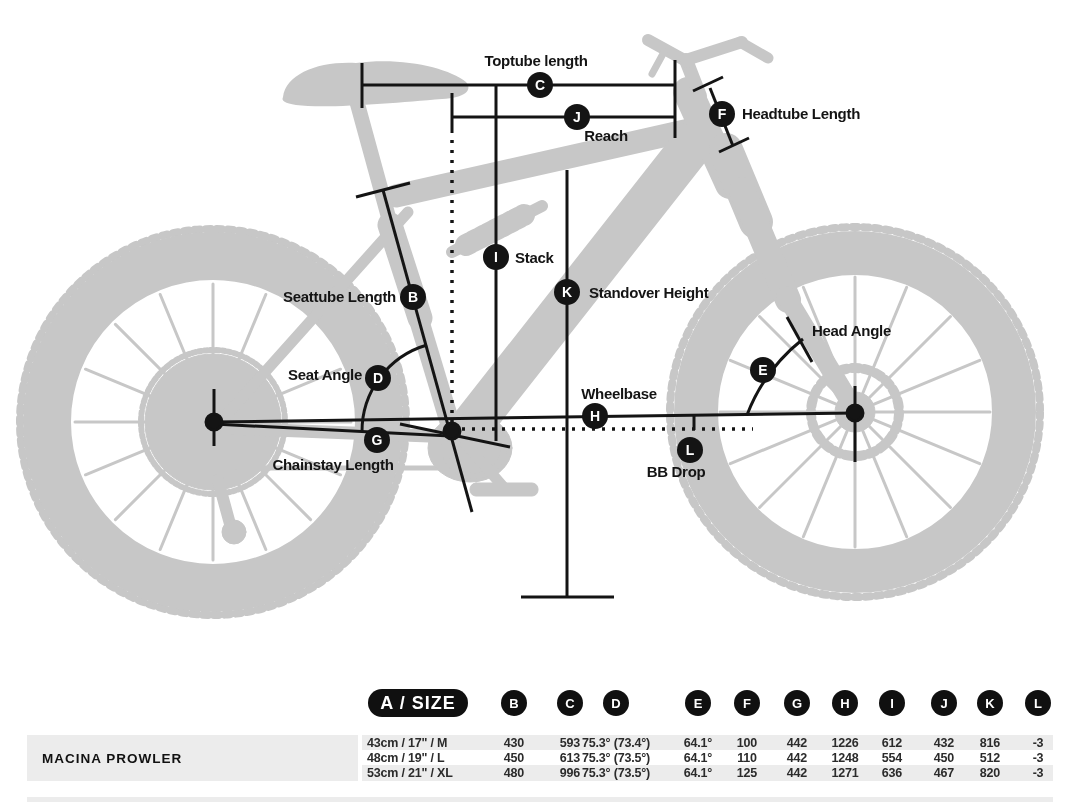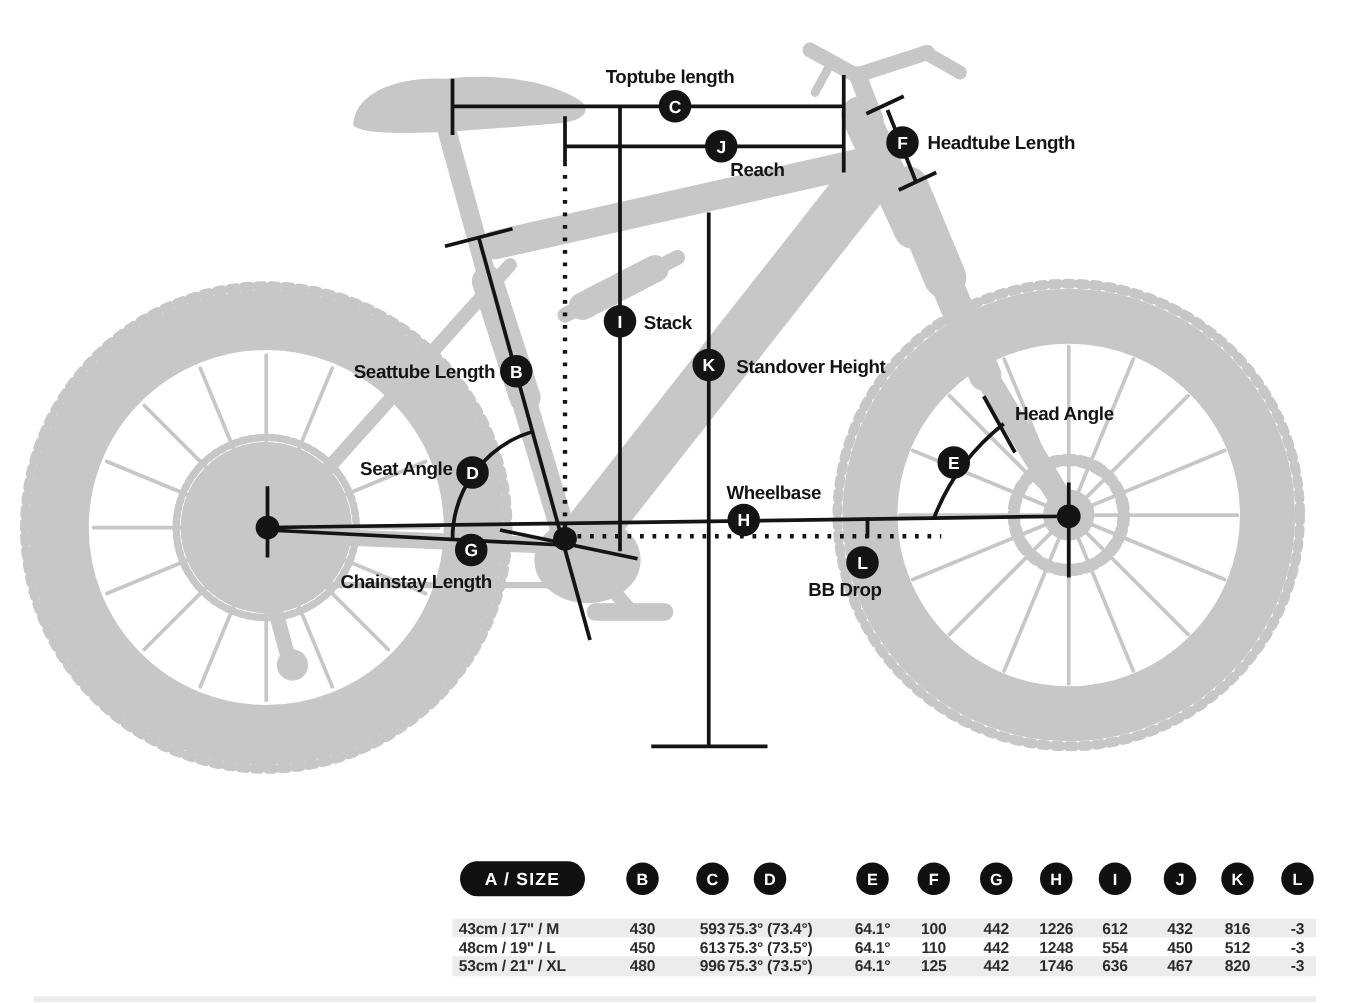--- a/index.html
+++ b/index.html
@@ -6,21 +6,21 @@
   .stage{position:relative;width:1080px;height:802px;background:#fff;overflow:hidden;
          font-family:"Liberation Sans",sans-serif;}
   .stage svg{position:absolute;left:0;top:0;}
   svg text.dlabel{font-family:"Liberation Sans",sans-serif;font-weight:bold;font-size:15px;
                   fill:#141414;letter-spacing:-0.3px;}
   svg text.mletter{font-family:"Liberation Sans",sans-serif;font-weight:bold;font-size:14px;
                    fill:#ffffff;text-anchor:middle;}
   .title{position:absolute;left:26px;top:662px;font-size:45px;font-weight:bold;
          letter-spacing:2px;color:#101010;}
   .pill{position:absolute;left:368px;top:689px;width:100px;height:28px;background:#101010;
-        color:#fff;border-radius:15px;font-size:14px;font-weight:bold;letter-spacing:1px;
+        color:#fff;border-radius:15px;font-size:18px;font-weight:bold;letter-spacing:1px;
         display:flex;align-items:center;justify-content:center;}
   .col-letter{position:absolute;top:690px;width:26px;height:26px;border-radius:50%;
         background:#101010;color:#fff;font-size:13px;font-weight:bold;
         display:flex;align-items:center;justify-content:center;}
   .model-box{position:absolute;left:27px;top:735px;width:331px;height:46px;background:#ececec;
         display:flex;align-items:center;padding-left:15px;box-sizing:border-box;
         font-size:13.5px;font-weight:bold;letter-spacing:1px;color:#111;}
   .grow{position:absolute;left:362px;width:691px;height:15px;}
   .grow .cell{position:absolute;top:0;height:100%;display:flex;align-items:center;
         justify-content:center;font-size:12.5px;font-weight:bold;color:#2b2b2b;
@@ -205,20 +205,21 @@
   <div class="col-letter" style="left:603px">D</div>
   <div class="col-letter" style="left:685px">E</div>
   <div class="col-letter" style="left:734px">F</div>
   <div class="col-letter" style="left:784px">G</div>
   <div class="col-letter" style="left:832px">H</div>
   <div class="col-letter" style="left:879px">I</div>
   <div class="col-letter" style="left:931px">J</div>
   <div class="col-letter" style="left:977px">K</div>
   <div class="col-letter" style="left:1025px">L</div>
 
+  <div class="model-box">MACINA PROWLER</div>
 
   <div class="grow" style="top:735px;background:#ececec">
     <div class="cell size">43cm / 17" / M</div>
     <div class="cell c-b">430</div>
     <div class="cell c-c">593</div>
     <div class="cell c-d">75.3° (73.4°)</div>
     <div class="cell c-e">64.1°</div>
     <div class="cell c-f">100</div>
     <div class="cell c-g">442</div>
     <div class="cell c-h">1226</div>
@@ -244,21 +245,21 @@
   </div>
 
   <div class="grow" style="top:765px;height:16px;background:#ececec">
     <div class="cell size">53cm / 21" / XL</div>
     <div class="cell c-b">480</div>
     <div class="cell c-c">996</div>
     <div class="cell c-d">75.3° (73.5°)</div>
     <div class="cell c-e">64.1°</div>
     <div class="cell c-f">125</div>
     <div class="cell c-g">442</div>
-    <div class="cell c-h">1746</div>
+    <div class="cell c-h">1271</div>
     <div class="cell c-i">636</div>
     <div class="cell c-j">467</div>
     <div class="cell c-k">820</div>
     <div class="cell c-l">-3</div>
   </div>
 
   <div class="bottom-band"></div>
 </div>
 
 </body></html>

